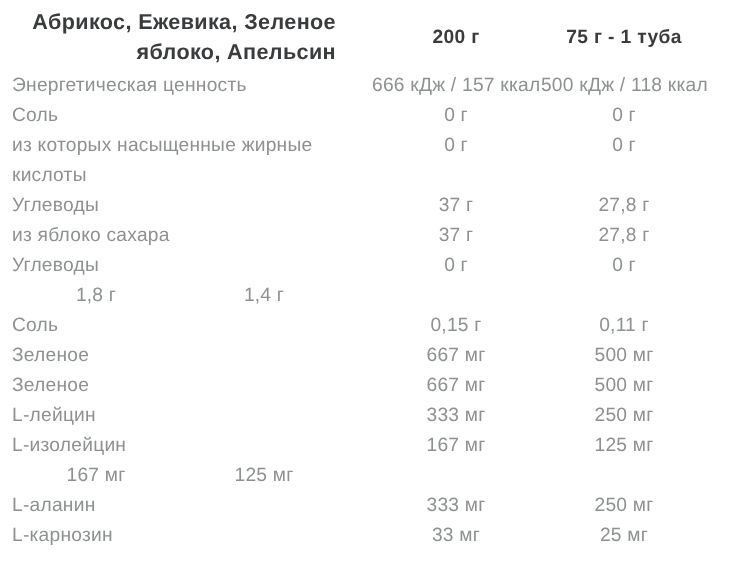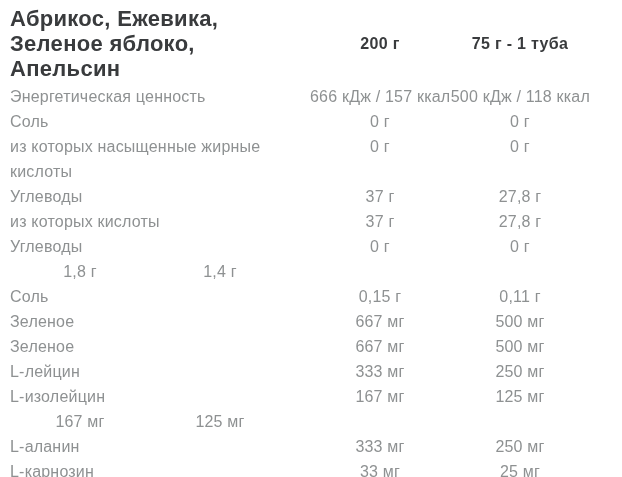--- a/index.html
+++ b/index.html
@@ -44,22 +44,23 @@
     flex: 0 0 140px;
     text-align: center;
     white-space: nowrap;
   }
   .row.header .cell {
     color: var(--header-text);
     font-weight: 700;
     letter-spacing: 0.3px;
   }
   .row.header .cell.label {
-    font-size: 22px;
+    font-size: 18px;
     line-height: 25px;
+    text-align: right;
   }
 </style>
 </head>
 <body>
 
 <div class="nutrition-table">
   <div class="row header">
     <div class="cell label">Абрикос, Ежевика, Зеленое яблоко, Апельсин</div>
     <div class="cell val">200 г</div>
     <div class="cell val">75 г - 1 туба</div>
@@ -79,21 +80,21 @@
         <div class="cell label">из которых насыщенные жирные кислоты</div>
         <div class="cell val">0 г</div>
         <div class="cell val">0 г</div>
       </div>
       <div class="row">
         <div class="cell label">Углеводы</div>
         <div class="cell val">37 г</div>
         <div class="cell val">27,8 г</div>
       </div>
       <div class="row">
-        <div class="cell label">из которых кислоты</div>
+        <div class="cell label">из яблоко сахара</div>
         <div class="cell val">37 г</div>
         <div class="cell val">27,8 г</div>
       </div>
       <div class="row">
         <div class="cell label">Углеводы</div>
         <div class="cell val">0 г</div>
         <div class="cell val">0 г</div>
       </div>
       <div class="row">
         <div class="cell val">1,8 г</div>

